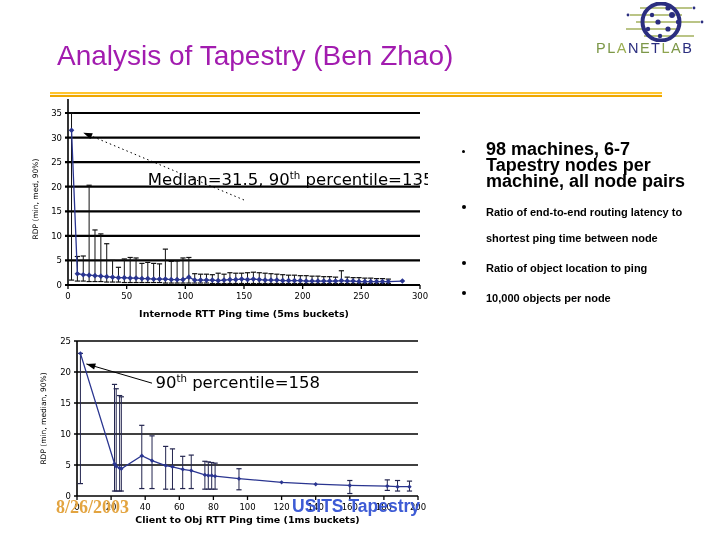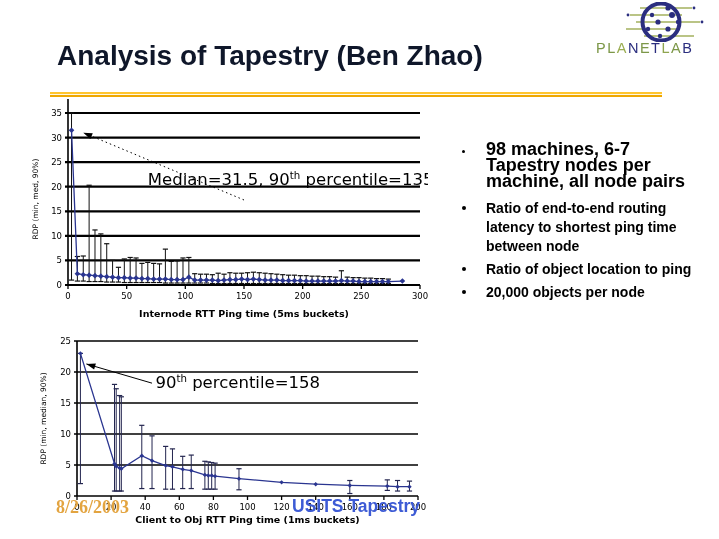--- a/index.html
+++ b/index.html
@@ -1,32 +1,32 @@
 <!DOCTYPE html>
 <html><head>
 <meta charset="utf-8">
 <style>
   html,body{margin:0;padding:0;}
   body{width:719px;height:539px;background:#fff;overflow:hidden;position:relative;
        font-family:"Liberation Sans", sans-serif;}
   .slide{position:absolute;inset:0;}
-  .title{position:absolute;left:57px;top:40px;margin:0;font-size:28px;font-weight:bold;
-         color:#0f172a;letter-spacing:0px;white-space:nowrap;}
+  .title{position:absolute;left:57px;top:40px;margin:0;font-size:28px;font-weight:normal;
+         color:#a21caf;letter-spacing:0px;white-space:nowrap;}
   .rule{position:absolute;left:50px;top:92px;width:612px;height:5px;
         background:linear-gradient(#FFC52E 0 2px,#FFF8E0 2px 3px,#EFA700 3px 5px);}
   .logo{position:absolute;left:596px;top:2px;width:122px;height:62px;}
   .wordmark{position:absolute;left:0;top:38px;width:122px;font-size:14.5px;letter-spacing:1.5px;
             font-weight:500;white-space:nowrap;}
   .chart{position:absolute;}
   #chart1{left:28px;top:98px;}
   #chart2{left:30px;top:330px;}
   svg text{font-family:"DejaVu Sans", sans-serif;fill:#000;}
   .bullets{position:absolute;left:450px;top:141px;width:252px;margin:0;padding:0;list-style:none;}
   .bullets li{position:relative;padding-left:36px;font-weight:bold;color:#000;
-              font-size:14px;line-height:19px;margin-bottom:4px;}
+              font-size:11px;line-height:26px;margin-bottom:4px;}
   .bullets li.small{font-size:18px;line-height:16px;margin-bottom:10px;}
   .bullets li::before{content:"";position:absolute;left:12px;top:0.52em;width:4px;height:4px;
               border-radius:50%;background:#000;}
   .bullets li.small::before{width:3px;height:3px;}
   .date{position:absolute;left:56px;top:497px;font-family:"Liberation Serif", serif;
         font-weight:bold;font-size:18px;color:#E3A440;z-index:5;}
   .venue{position:absolute;left:292px;top:496px;font-weight:bold;font-size:17.5px;
          color:#3D5BD5;z-index:5;white-space:nowrap;}
 </style>
 </head>
@@ -449,19 +449,19 @@
       <text x="16" y="88.5" text-anchor="middle" font-size="7.5" transform="rotate(-90 16 88.5)">RDP (min, median, 90%)</text>
       <text x="125.43" y="57.5" font-size="16.5" font-family="&quot;Liberation Serif&quot;, serif"><tspan>90</tspan><tspan dy="-6" font-size="10.23">th</tspan><tspan dy="6"> percentile=158</tspan></text>
       <line x1="122.02" y1="53.16" x2="56.3775" y2="33.94" stroke="#000" stroke-width="1"></line>
       <polygon points="56.3775,33.94 64.11566657161067,39.54006947367684 65.91407023554315,33.397940831133255" fill="#000"></polygon>
     </svg>
 
   <ul class="bullets">
     <li class="small">98 machines, 6-7 Tapestry nodes per machine, all node pairs</li>
     <li>Ratio of end-to-end routing latency to shortest ping time between node</li>
     <li>Ratio of object location to ping</li>
-    <li>20,000 objects per node</li>
+    <li>10,000 objects per node</li>
   </ul>
 
   <div class="date">8/26/2003</div>
   <div class="venue">USITS Tapestry</div>
 
 </div>
 
 </body></html>

